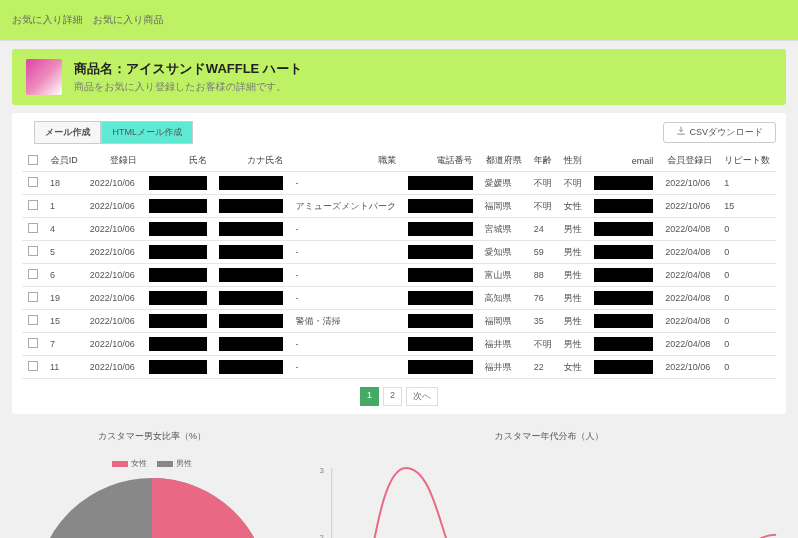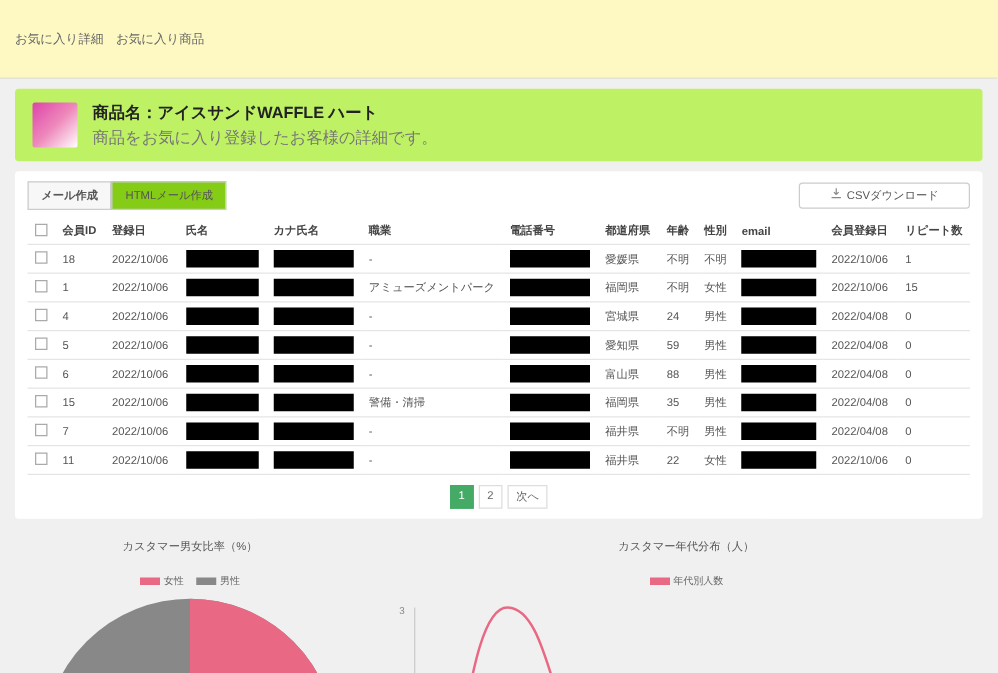--- a/index.html
+++ b/index.html
@@ -1,32 +1,32 @@
 <!DOCTYPE html>
 <html><head>
 <meta charset="utf-8">
 <style>
 * { margin: 0; padding: 0; box-sizing: border-box; }
 body { font-family: sans-serif; font-size: 10px; background: #f0f0f0; color: #333; }
-.header-bar { background: #fef9c3; padding: 24px 12px; border-bottom: 1px solid #ddd; display: flex; gap: 10px; align-items: center; }
+.header-bar { background: #bef264; padding: 13px 12px; border-bottom: 1px solid #ddd; display: flex; gap: 10px; align-items: center; }
 .header-bar span { color: #666; font-size: 10px; }
 .product-card { background: #bef264; margin: 8px 12px; padding: 10px 14px; border-radius: 3px; display: flex; gap: 12px; align-items: center; }
 .product-thumb { width: 36px; height: 36px; background: linear-gradient(135deg,#d4a 0%,#e8b 50%,#fff 100%); border-radius: 2px; flex-shrink: 0; }
 .product-info h2 { font-size: 13px; font-weight: 600; color: #222; }
-.product-info p { font-size: 13px; color: #777; margin-top: 2px; }
+.product-info p { font-size: 10px; color: #777; margin-top: 2px; }
 .main-panel { background: #fff; margin: 8px 12px; padding: 8px 10px; border-radius: 3px; }
 .tabs-row { display: flex; justify-content: space-between; align-items: center; margin-bottom: 6px; }
-.tabs { display: flex; gap: 0; }
-.tab { padding: 4px 10px; font-size: 9px; border: 1px solid #ccc; background: #84cc16; cursor: pointer; color: #555; }
+.tabs { display: flex; gap: 0; margin-left: 12px; }
+.tab { padding: 4px 10px; font-size: 9px; border: 1px solid #ccc; background: #5eead4; cursor: pointer; color: #555; }
 .tab.active { background: #f7f7f7; font-weight: 600; }
-.dl-btn { padding: 3px 24px; border: 1px solid #ccc; border-radius: 3px; font-size: 9px; cursor: pointer; background: #fff; color: #555; display: flex; align-items: flex-start; gap: 3px; }
+.dl-btn { padding: 3px 12px; border: 1px solid #ccc; border-radius: 3px; font-size: 9px; cursor: pointer; background: #fff; color: #555; display: flex; align-items: flex-start; gap: 3px; }
 .dl-btn svg { width: 10px; height: 10px; }
 table { width: 100%; border-collapse: collapse; font-size: 9px; }
 th, td { text-align: left; padding: 4px 6px; border-bottom: 1px solid #e5e5e5; white-space: nowrap; overflow: hidden; }
-th { font-weight: 700; color: #444; font-size: 9px; }
+th { font-weight: 400; color: #444; font-size: 9px; text-align: right; }
 td { color: #555; }
 .redact { background: #000; height: 14px; display: block; }
 .chk { width: 10px; height: 10px; border: 1px solid #aaa; display: inline-block; }
 .pagination { display: flex; justify-content: center; gap: 4px; margin-top: 8px; font-size: 9px; }
 .pagination span { padding: 2px 6px; border: 1px solid #ddd; cursor: pointer; color: #666; }
 .pagination span.cur { background: #4a6; color: #fff; border-color: #4a6; }
 .charts-row { display: flex; gap: 20px; margin: 16px 12px; }
 .chart-block { flex: 1; }
 .chart-title { text-align: center; font-size: 9px; color: #555; margin-bottom: 15px; }
 .legend { display: flex; justify-content: center; gap: 10px; font-size: 8px; color: #666; margin-bottom: 6px; }
@@ -196,20 +196,43 @@
           <td>88</td>
           <td>男性</td>
           <td>
             <span class="redact"></span>
           </td>
           <td>2022/04/08</td>
           <td>0</td>
         </tr>
         <tr>
           <td><span class="chk"></span></td>
+          <td>19</td>
+          <td>2022/10/06</td>
+          <td>
+            <span class="redact"></span>
+          </td>
+          <td>
+            <span class="redact"></span>
+          </td>
+          <td>-</td>
+          <td>
+            <span class="redact"></span>
+          </td>
+          <td>高知県</td>
+          <td>76</td>
+          <td>男性</td>
+          <td>
+            <span class="redact"></span>
+          </td>
+          <td>2022/04/08</td>
+          <td>0</td>
+        </tr>
+        <tr>
+          <td><span class="chk"></span></td>
           <td>15</td>
           <td>2022/10/06</td>
           <td>
             <span class="redact"></span>
           </td>
           <td>
             <span class="redact"></span>
           </td>
           <td>警備・清掃</td>
           <td>
@@ -296,26 +319,20 @@
     <div class="donut-wrap">
       <svg width="240" height="240" viewBox="0 0 200 200">
         <circle cx="100" cy="100" r="70" fill="none" stroke="#888888" stroke-width="55"></circle>
         <path d="M100 30 A70 70 0 0 1 100 170" fill="none" stroke="#e96985" stroke-width="55"></path>
       </svg>
     </div>
   </div>
 
   <div class="chart-block">
     <div class="chart-title">カスタマー年代分布（人）</div>
-    <div class="legend">
-      <div class="lg-item">
-          <span class="lg-sw" style="background:#e96985"></span>
-          <span>年代別人数</span>
-        </div>
-    </div>
     <div class="line-wrap">
       <svg width="100%" height="230" viewBox="0 0 480 230" preserveAspectRatio="none">
         <line x1="20" y1="10" x2="20" y2="210" stroke="#ccc"></line>
         <line x1="20" y1="210" x2="470" y2="210" stroke="#ccc"></line>
         <text x="12" y="15" font-size="8" fill="#888" text-anchor="end">3</text>
         <text x="12" y="82" font-size="8" fill="#888" text-anchor="end">2</text>
         <text x="12" y="148" font-size="8" fill="#888" text-anchor="end">1</text>
         <path id="line-path" fill="none" stroke="#e96985" stroke-width="2" d="M20 210 C 57.5 210 57.5 10 95 10 C 132.5 10 132.5 130 170 130 C 207.5 130 207.5 143.33333333333334 245 143.33333333333334 C 282.5 143.33333333333334 282.5 143.33333333333334 320 143.33333333333334 C 357.5 143.33333333333334 357.5 130 395 130 C 432.5 130 432.5 76.66666666666669 470 76.66666666666669"></path>
         <g id="xlabels">
             <text x="20" y="222" font-size="8" fill="#888" text-anchor="middle">10代</text>

